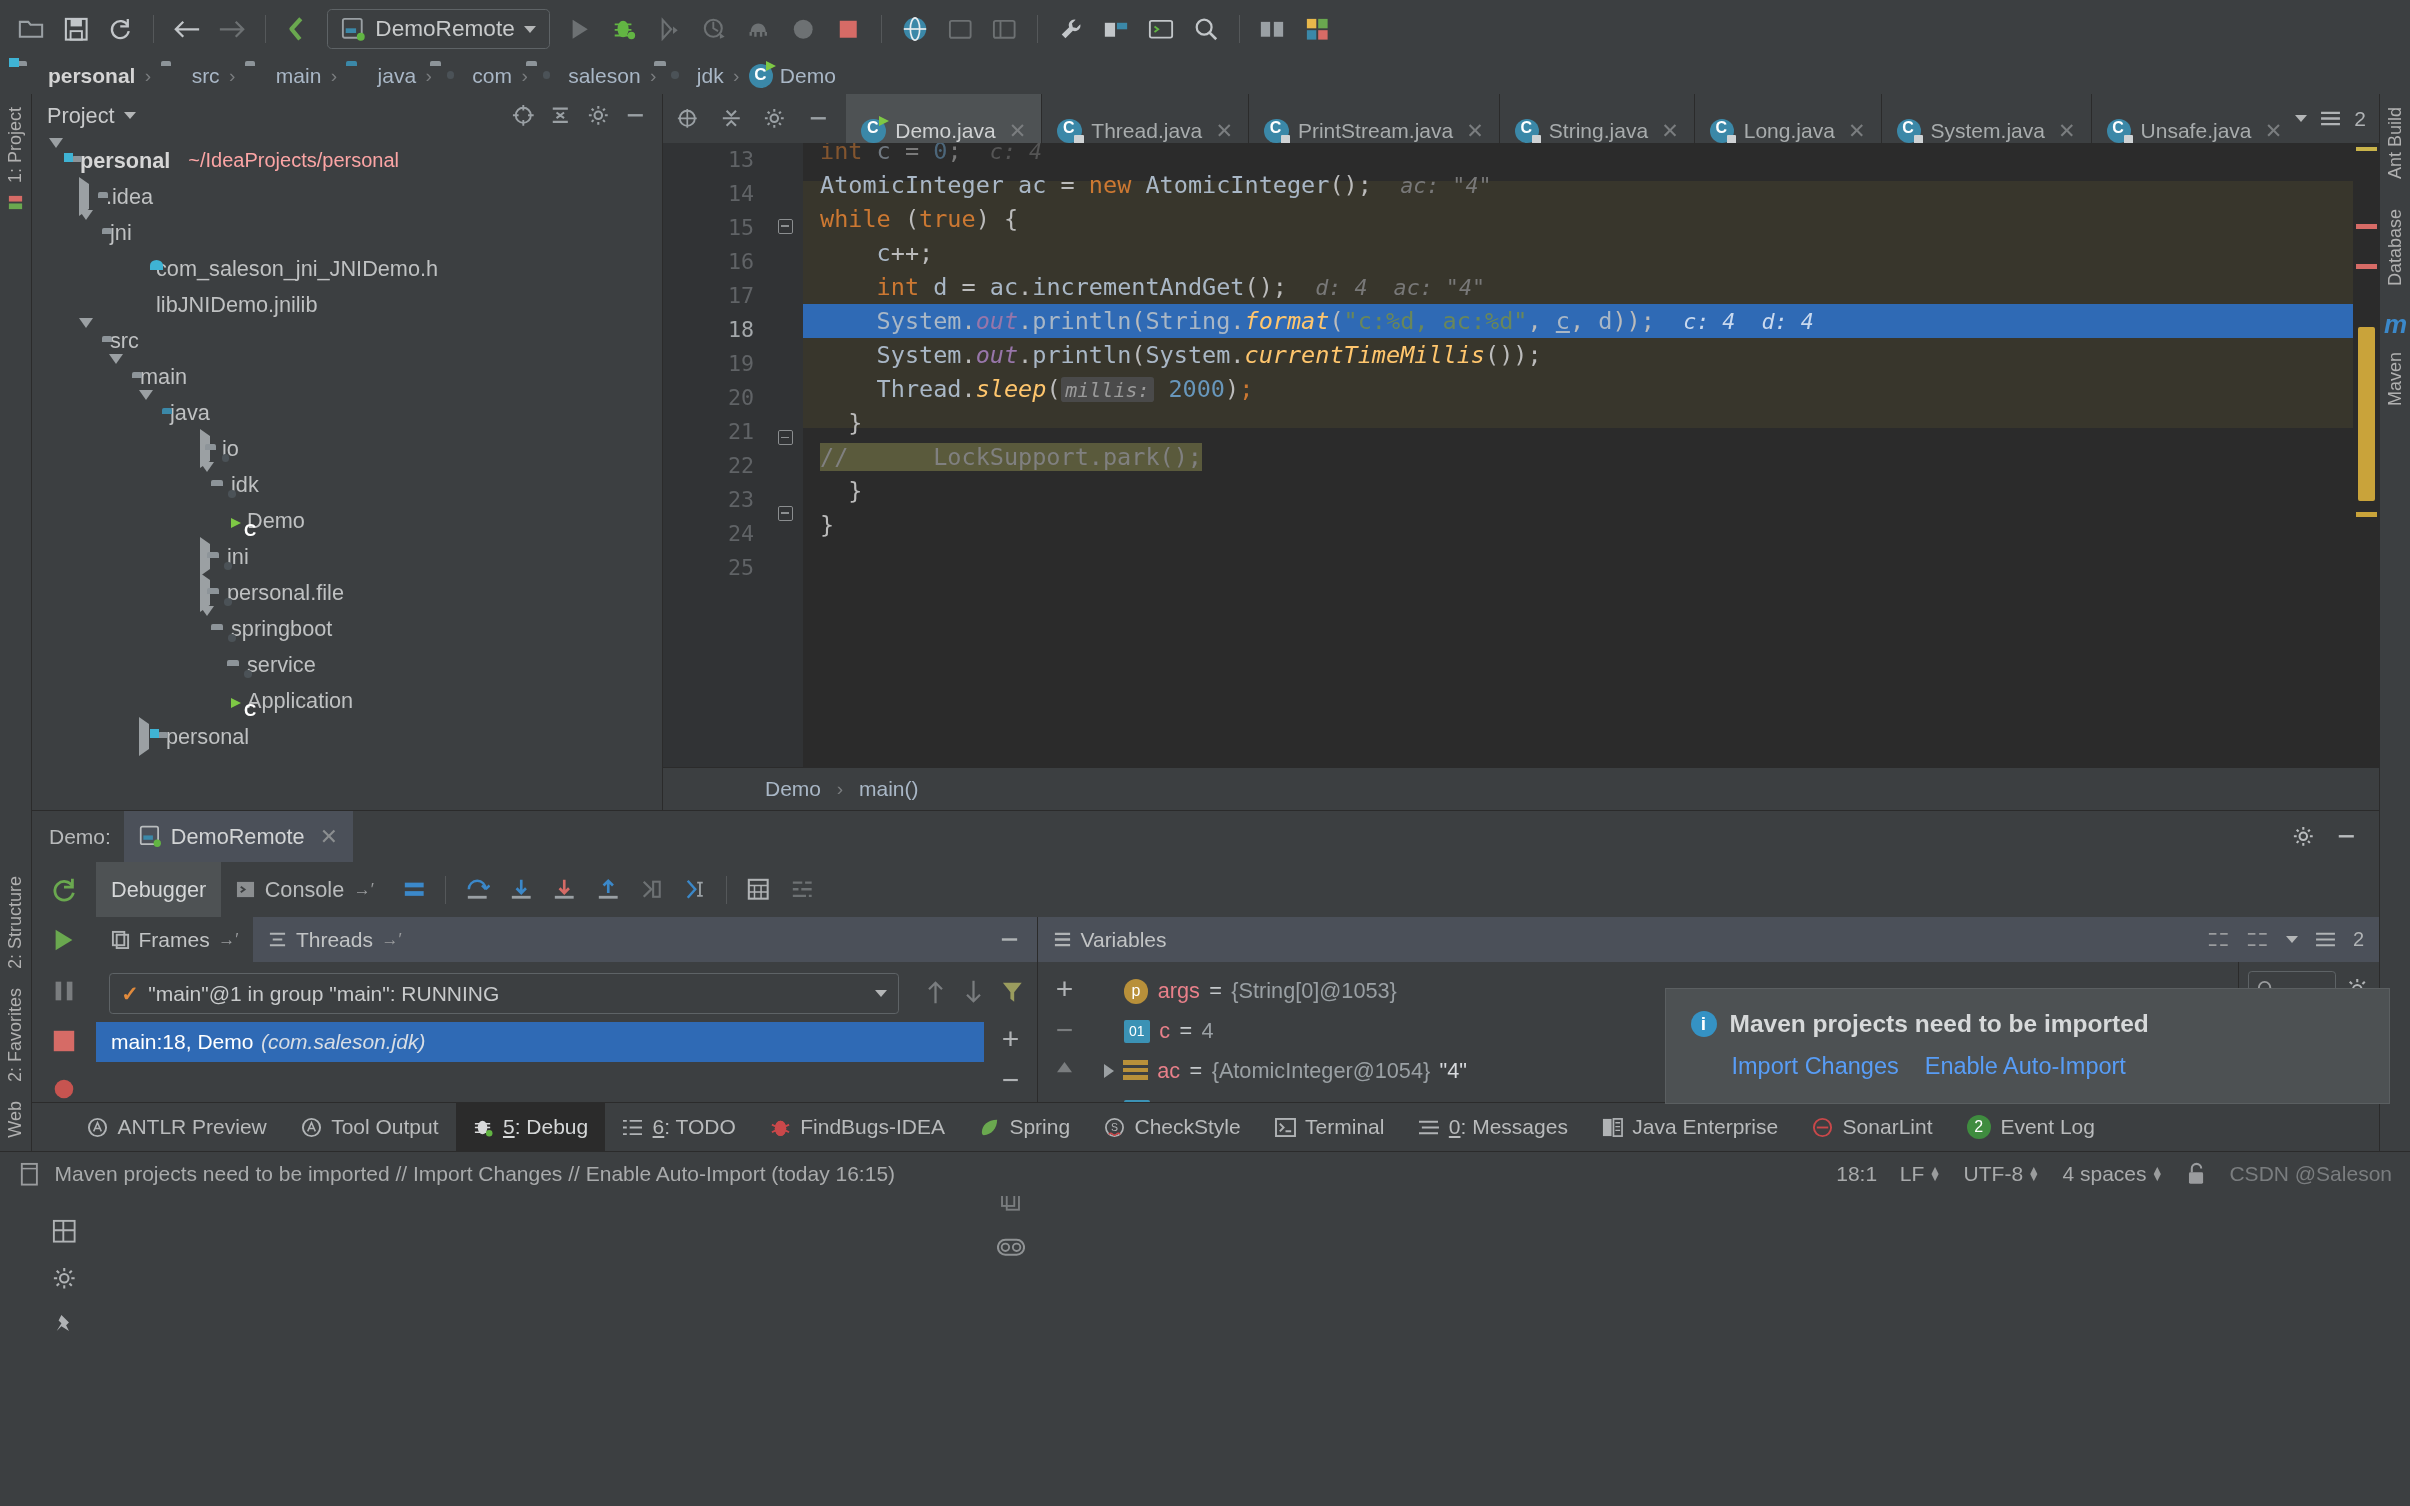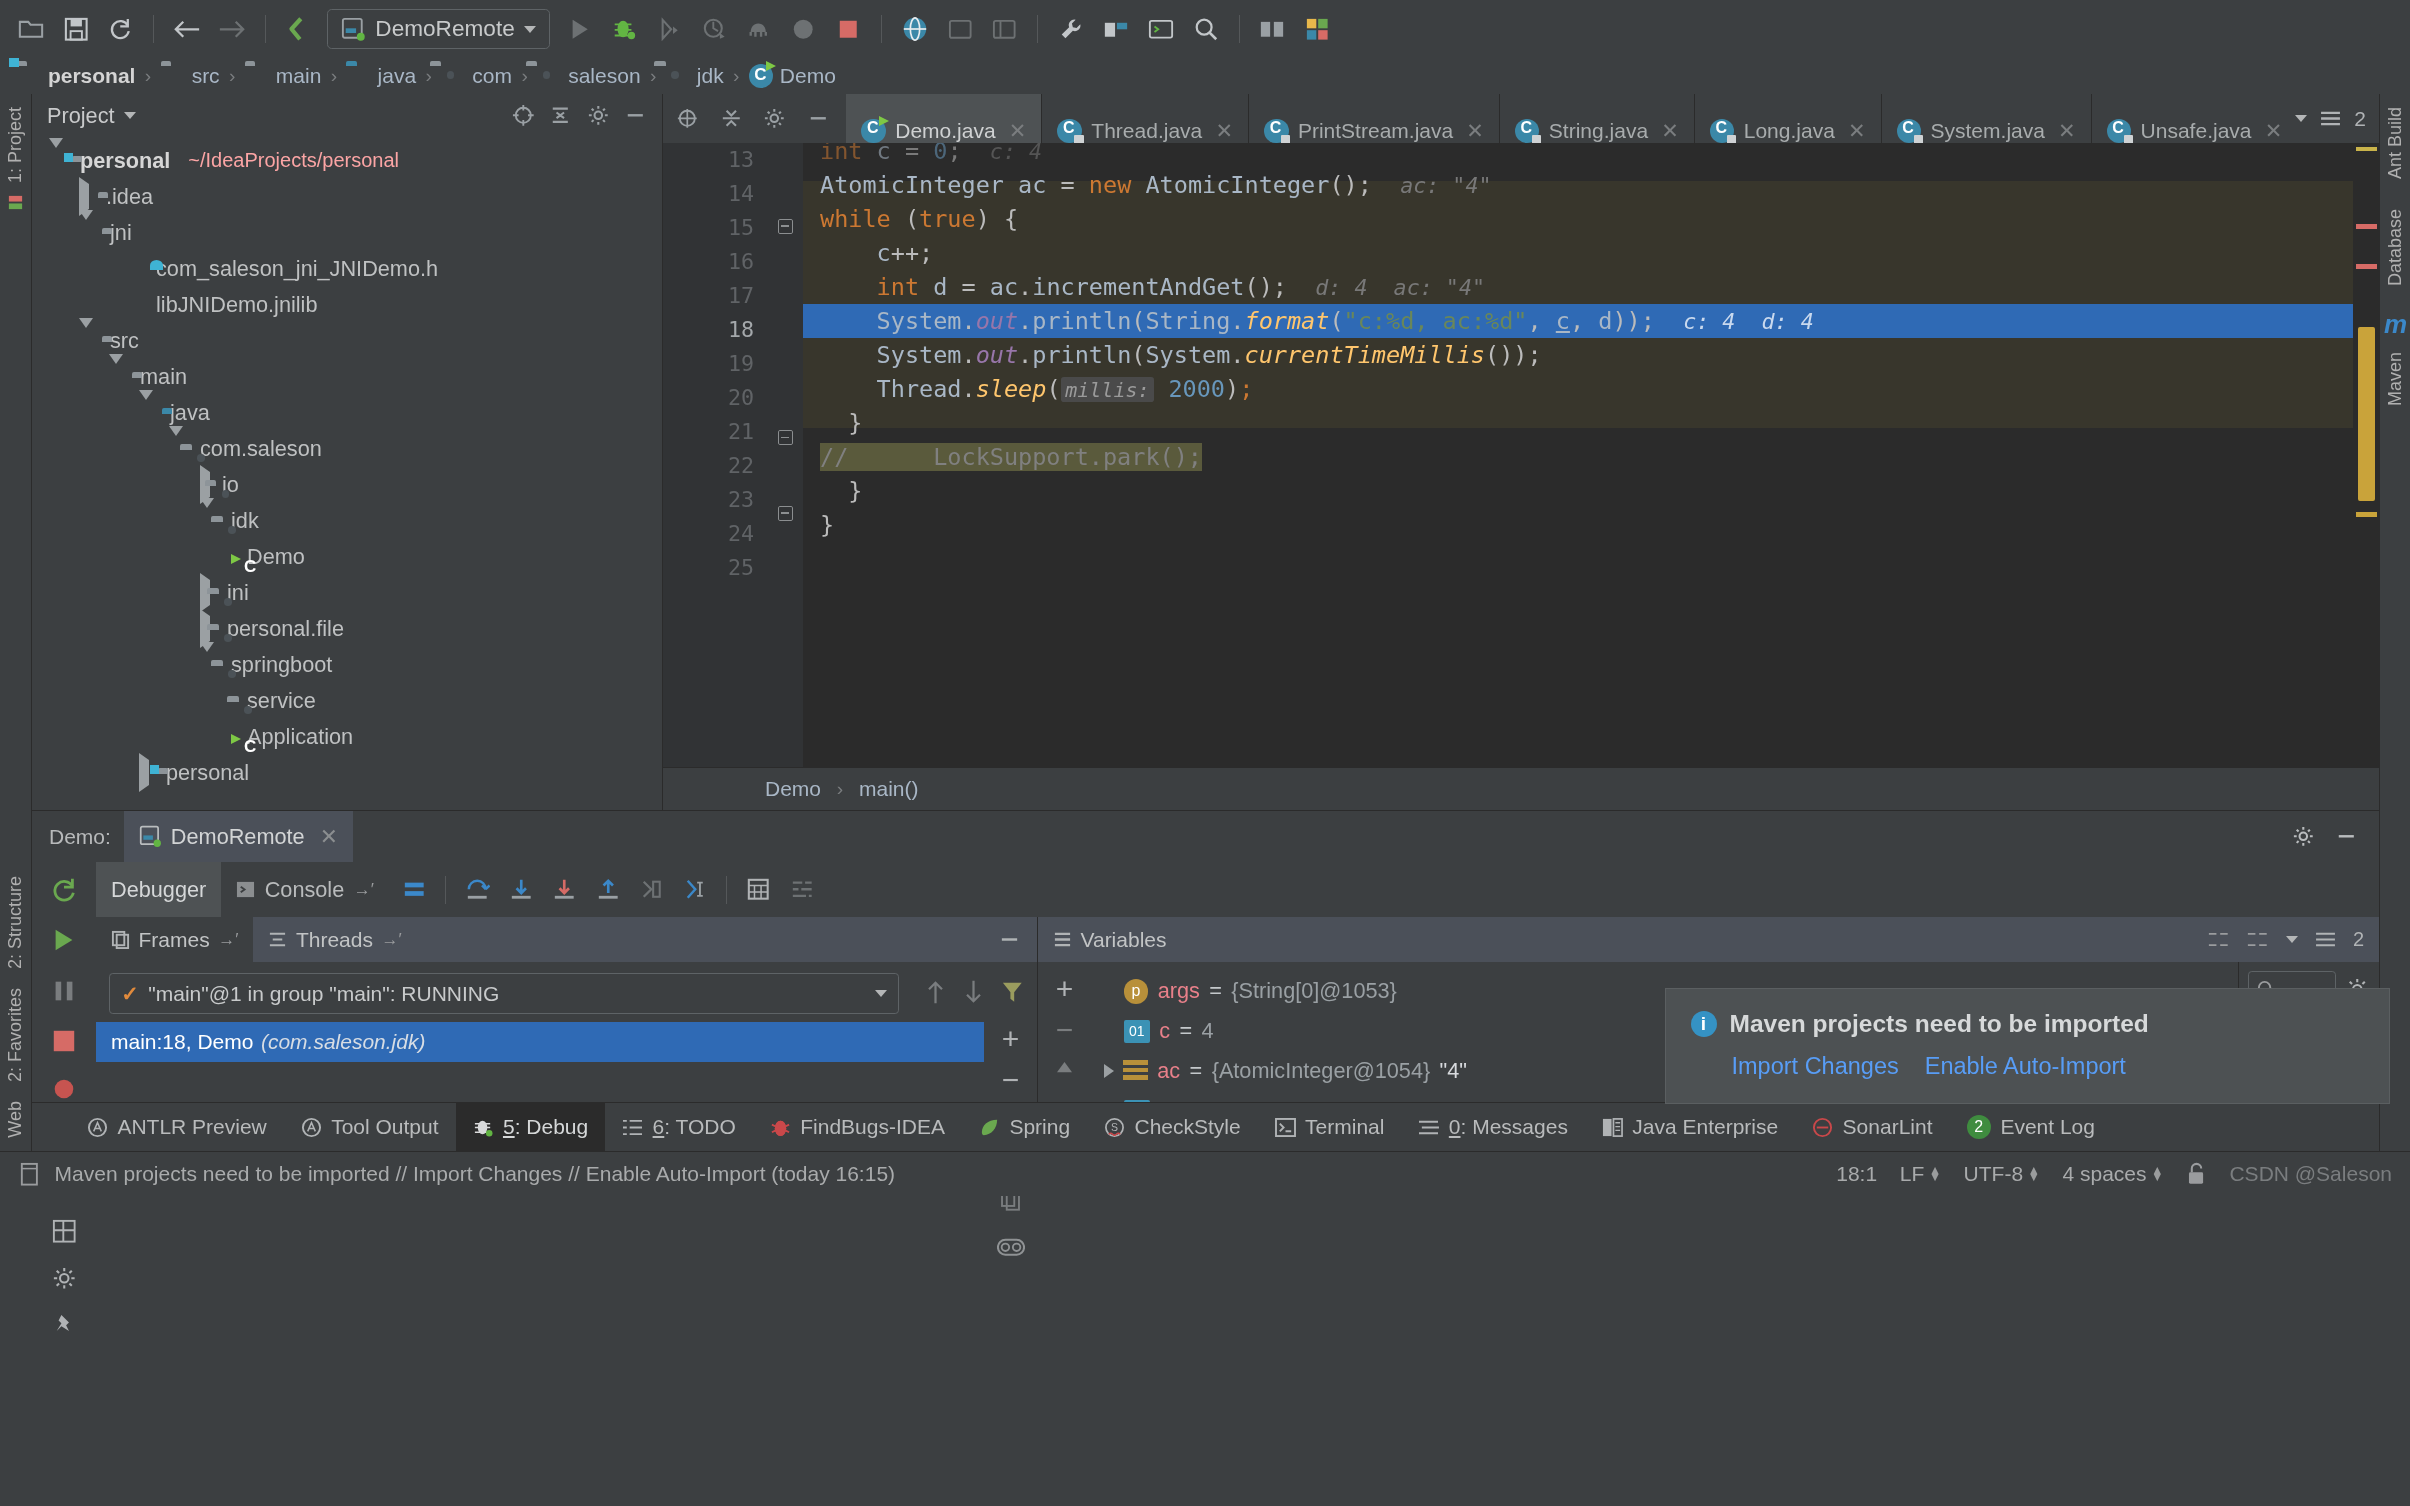--- a/index.html
+++ b/index.html
@@ -519,25 +519,20 @@
               </div>
               <div class="trow" style="padding-left: 77px;">
                 <span class="tw"><span class="arrow-d"></span></span>
                 <span><span class="ic"><span class="folder"></span></span></span>
                 <span class="tlabel">main</span>
               </div>
               <div class="trow" style="padding-left: 107px;">
                 <span class="tw"><span class="arrow-d"></span></span>
                 <span><span class="ic"><span class="folder blue"></span></span></span>
                 <span class="tlabel">java</span>
-              </div>
-              <div class="trow" style="padding-left: 137px;">
-                <span class="tw"><span class="arrow-d"></span></span>
-                <span><span class="ic"><span class="pkg"></span></span></span>
-                <span class="tlabel">com.saleson</span>
               </div>
               <div class="trow" style="padding-left: 168px; gap: 6px;">
                 <span class="tw"><span class="arrow-r"></span></span>
                 <span><span class="ic"><span class="pkg"></span></span></span>
                 <span class="tlabel">io</span>
               </div>
               <div class="trow" style="padding-left: 168px;">
                 <span class="tw"><span class="arrow-d"></span></span>
                 <span><span class="ic"><span class="pkg"></span></span></span>
                 <span class="tlabel">jdk</span>

